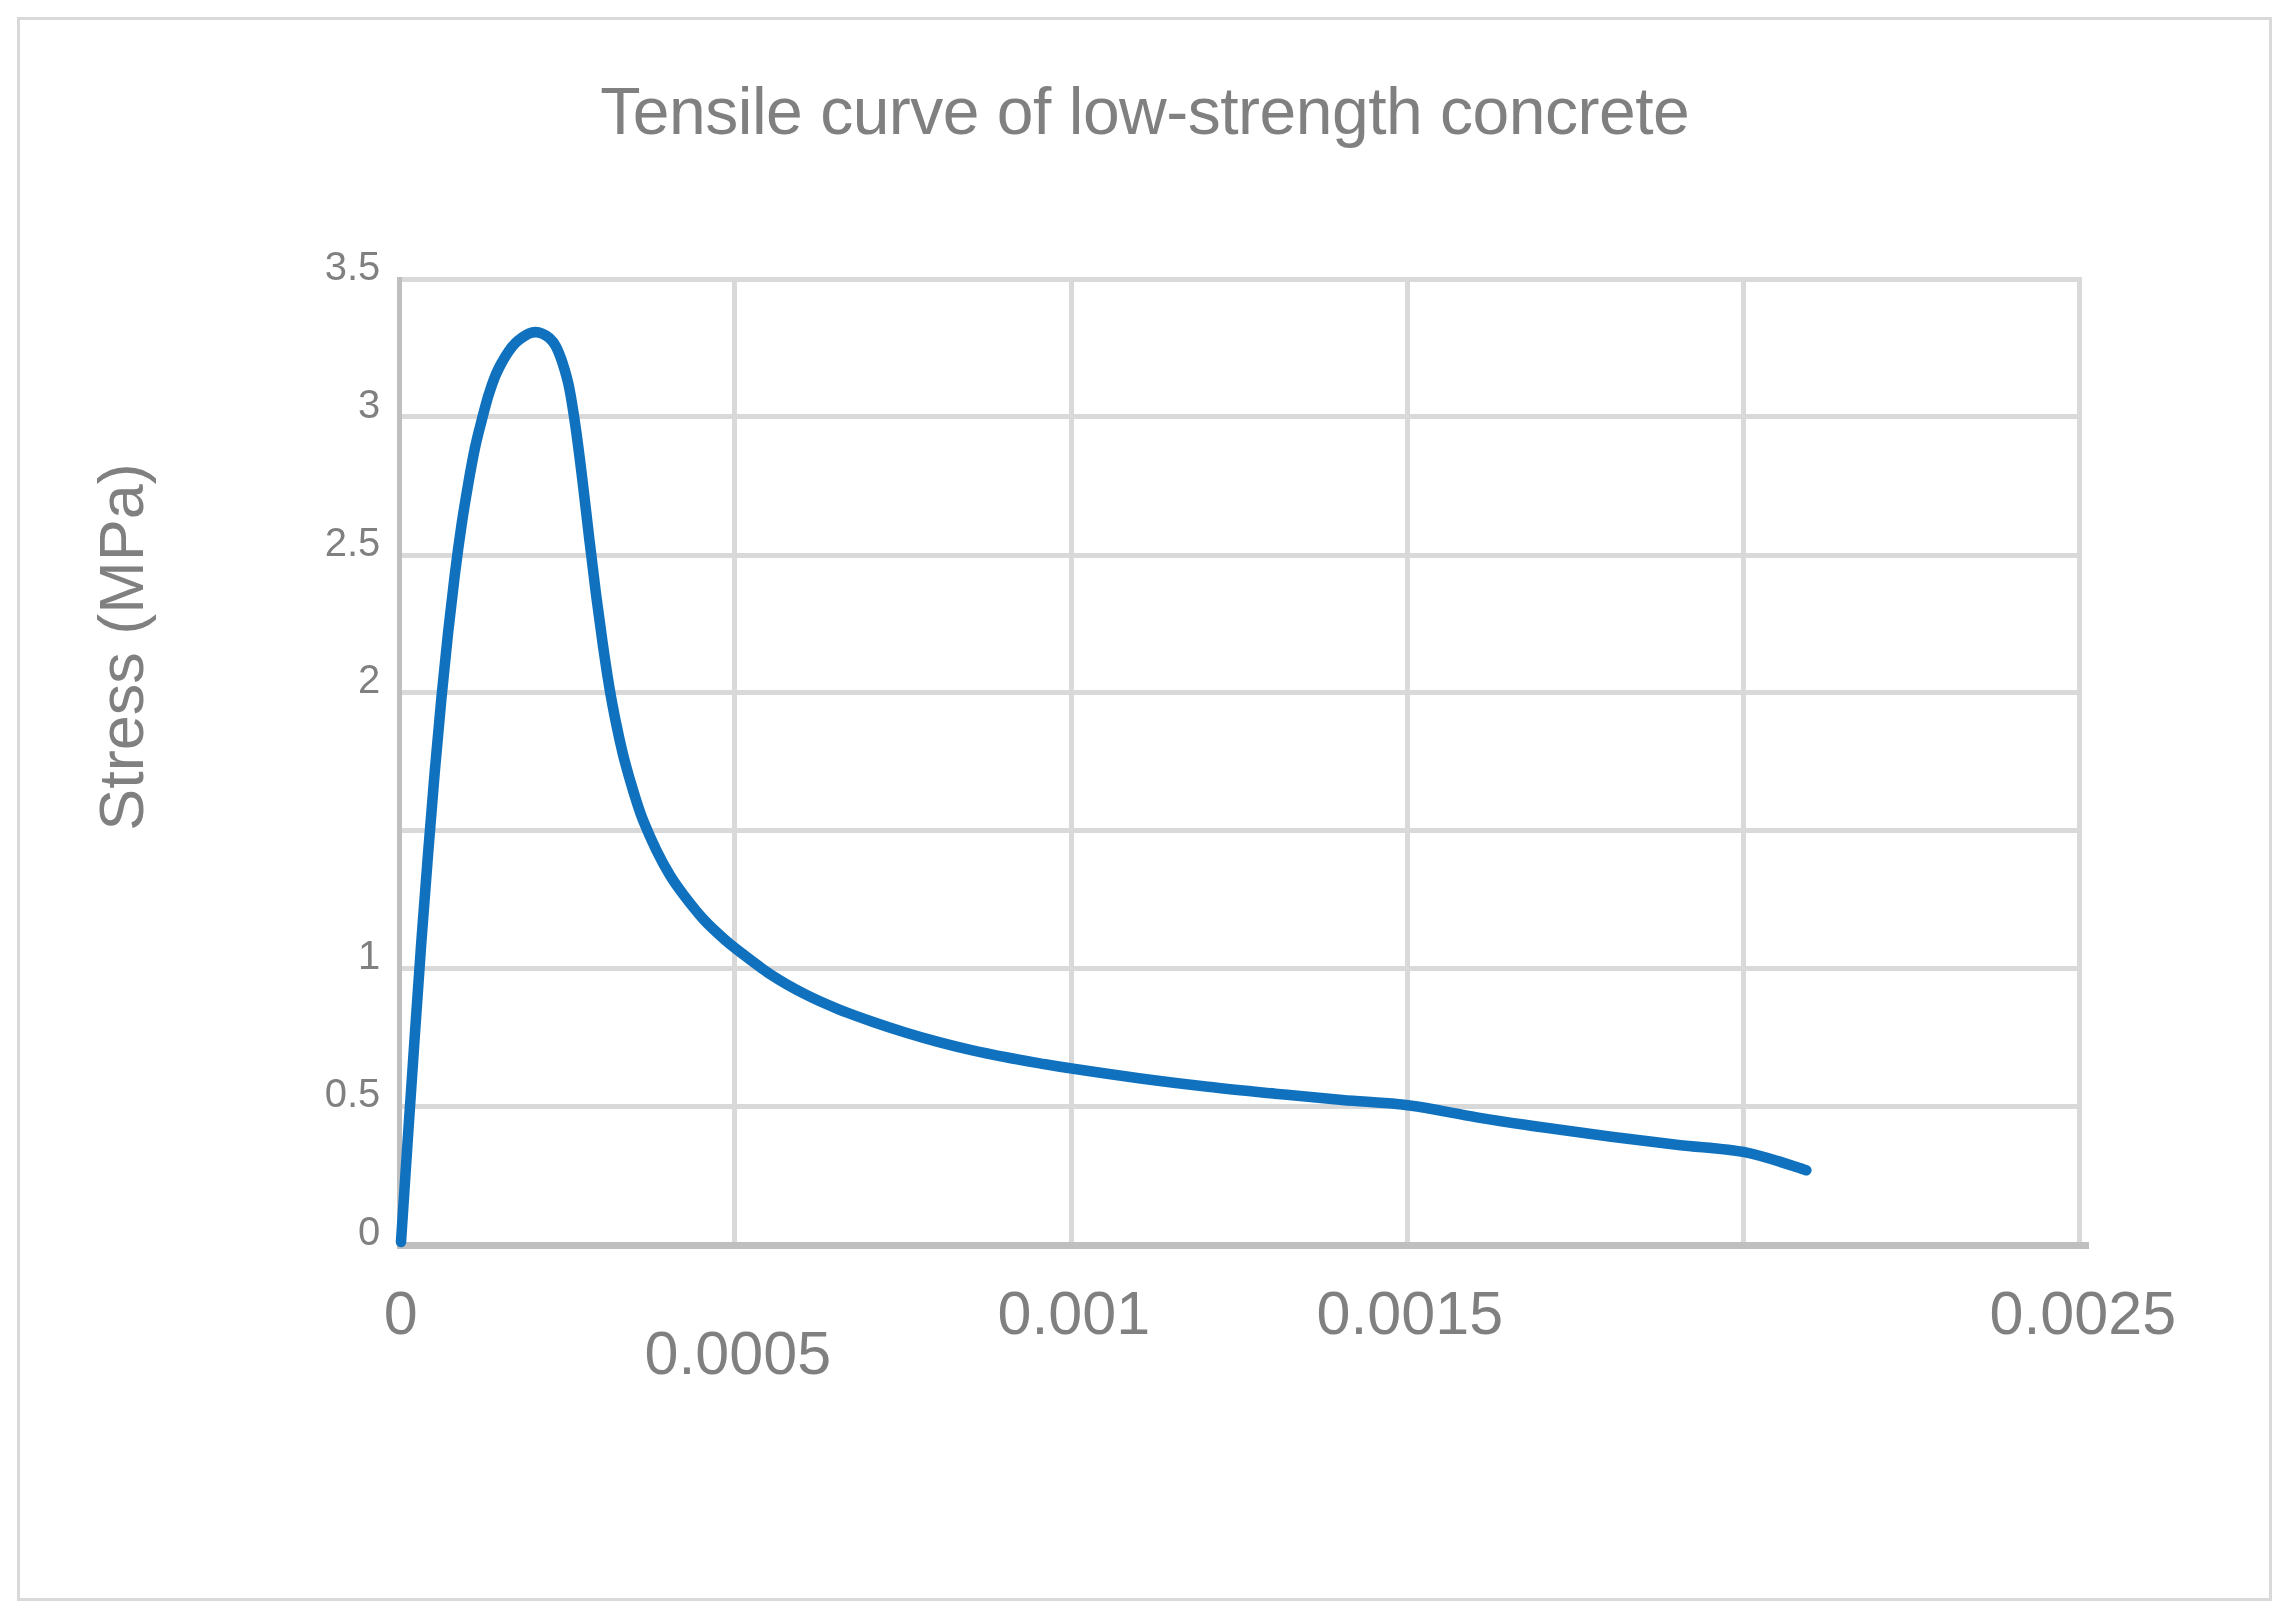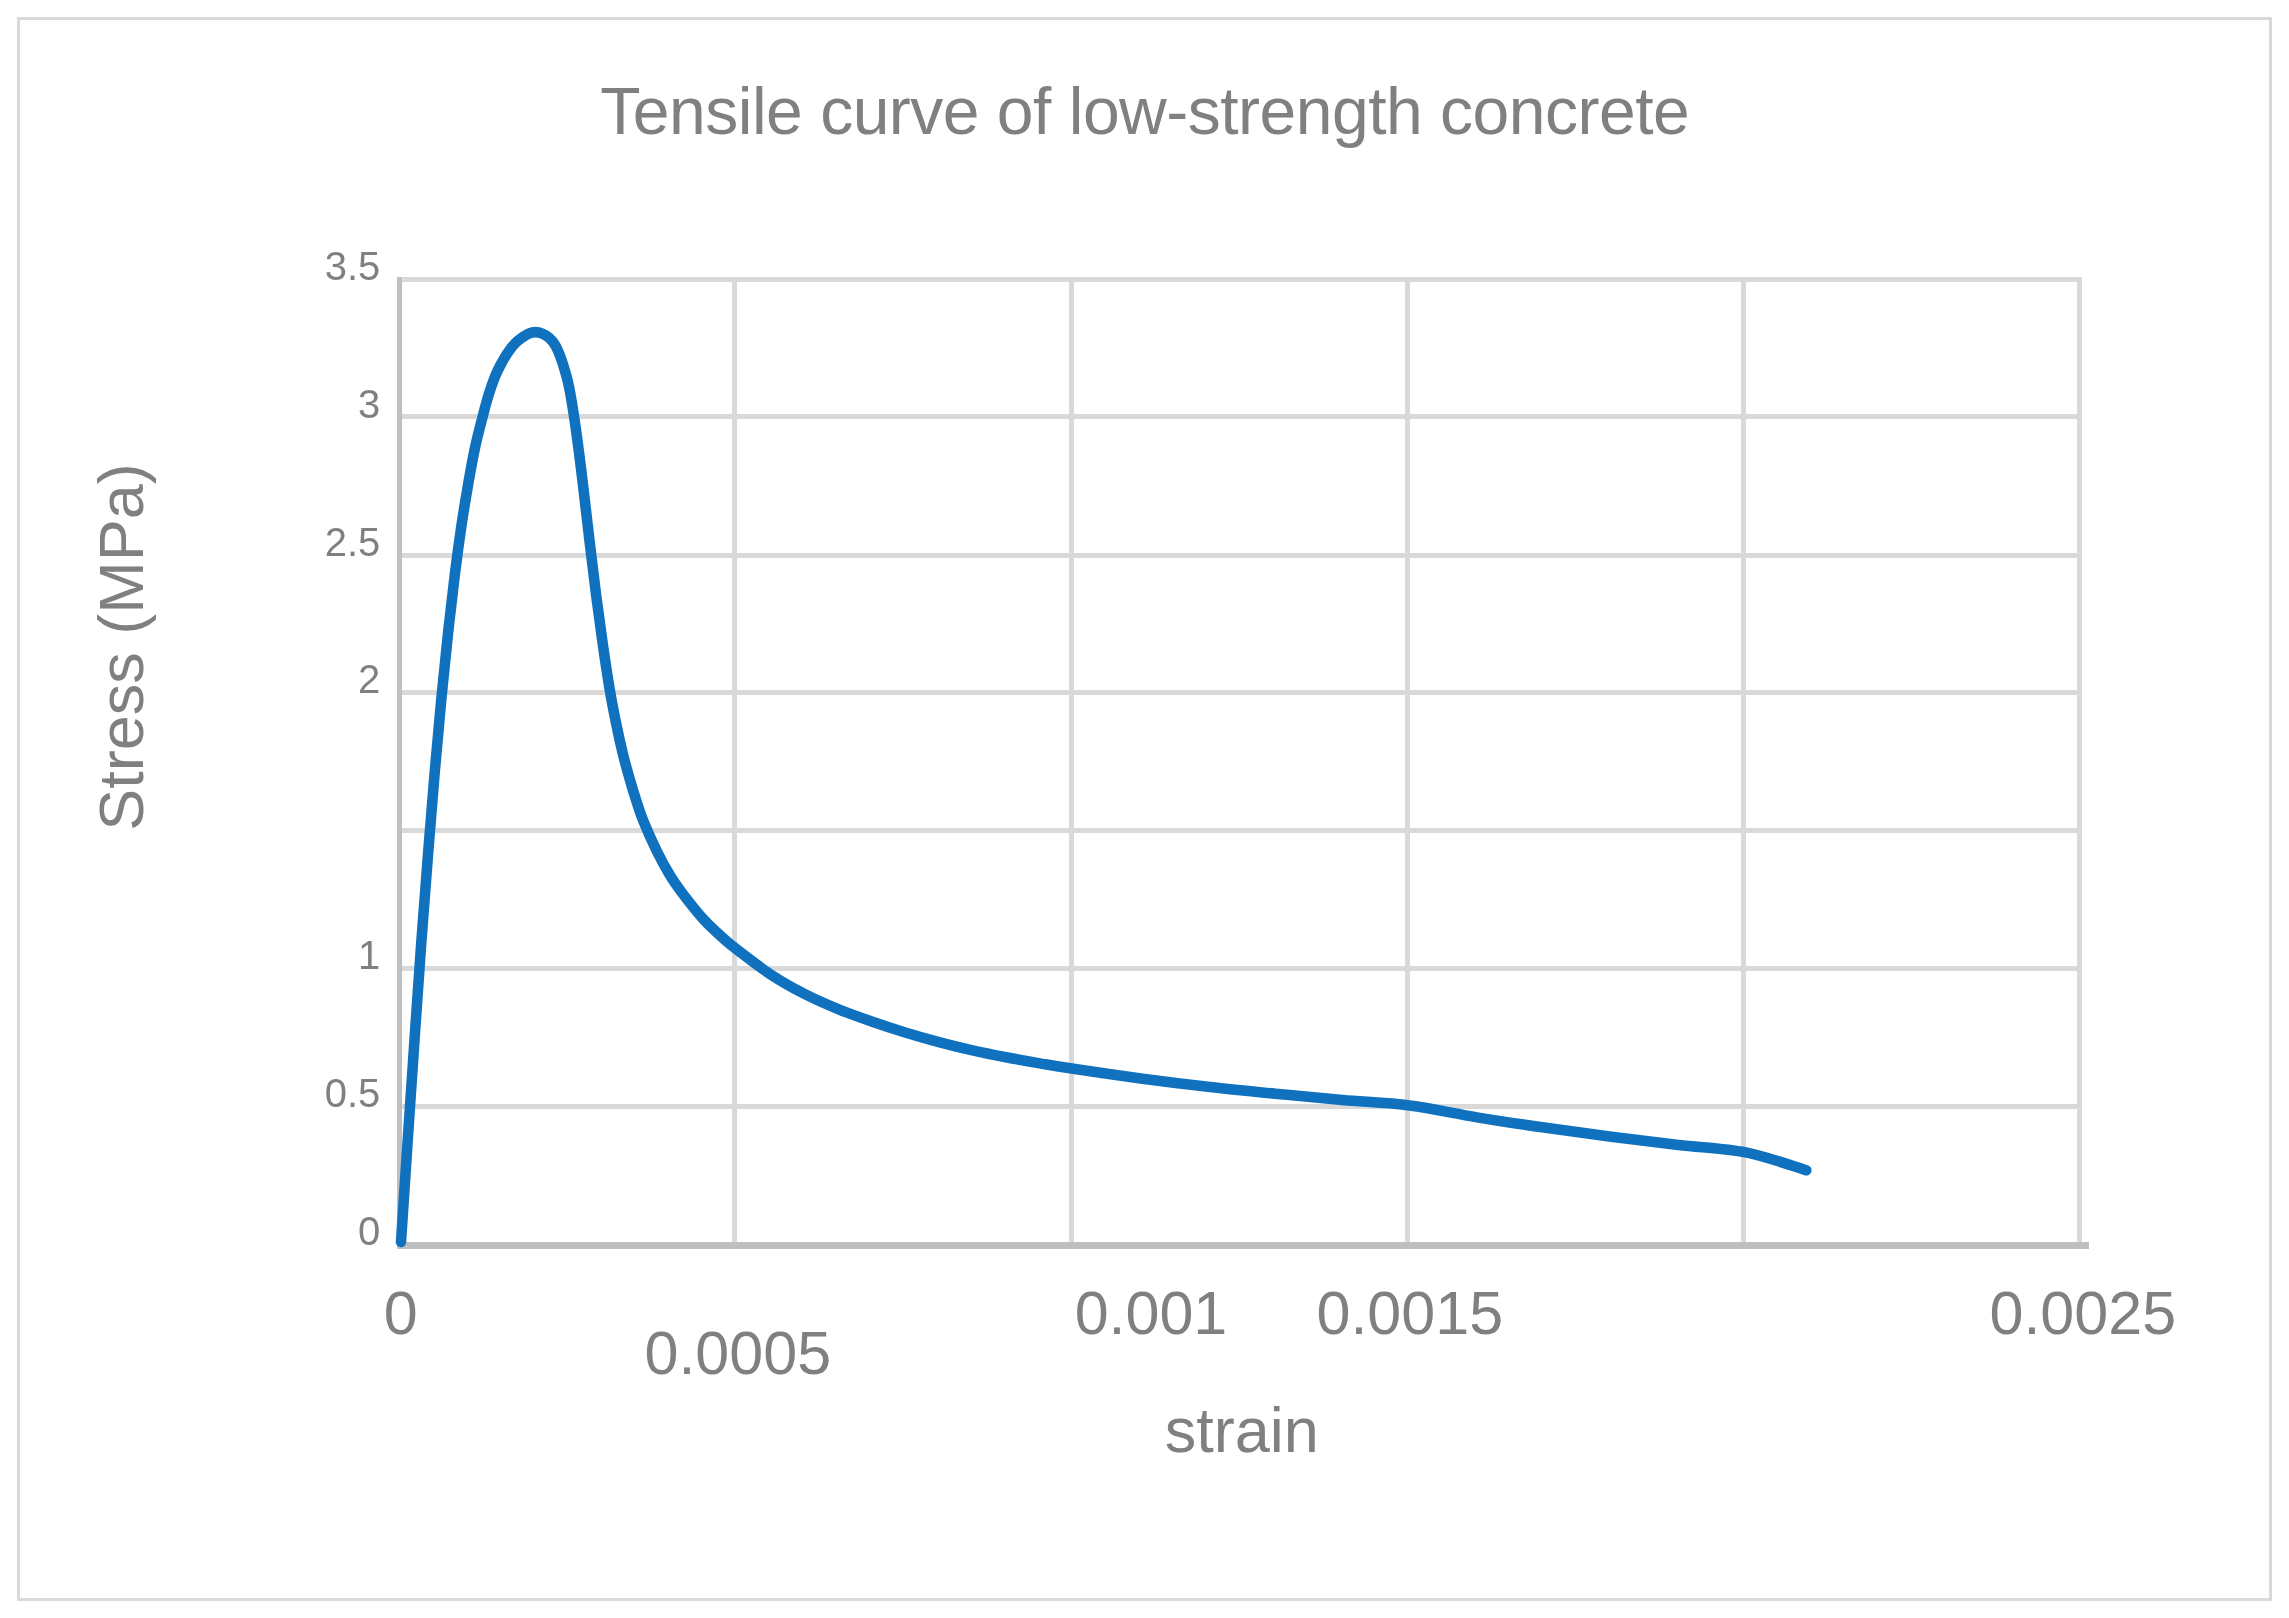--- a/index.html
+++ b/index.html
@@ -184,21 +184,20 @@
     <div id="axis-x-line"></div>
 
     <svg id="curve-svg" viewBox="0 0 1750 1005" preserveAspectRatio="none">
       <path id="series-path" fill="none" stroke="#1072be" stroke-width="11" stroke-linecap="round" stroke-linejoin="round" d="M 0.00 1005.00 C 1.17 987.29, 4.67 933.69, 7.00 898.76 C 9.33 863.82, 11.67 829.36, 14.00 795.39 C 16.33 761.41, 18.67 726.95, 21.00 694.89 C 23.33 662.82, 25.67 632.67, 28.00 603.00 C 30.33 573.33, 32.67 544.14, 35.00 516.86 C 37.33 489.58, 39.67 463.74, 42.00 439.33 C 44.33 414.92, 46.67 391.95, 49.00 370.41 C 51.33 348.88, 53.67 328.78, 56.00 310.11 C 58.33 291.45, 60.67 274.22, 63.00 258.43 C 65.33 242.64, 67.67 228.76, 70.00 215.36 C 72.33 201.96, 74.67 189.04, 77.00 178.03 C 79.33 167.02, 81.67 158.41, 84.00 149.31 C 86.33 140.22, 88.67 131.13, 91.00 123.47 C 93.33 115.81, 95.67 109.11, 98.00 103.37 C 100.33 97.63, 102.67 93.32, 105.00 89.01 C 107.33 84.71, 109.67 80.88, 112.00 77.53 C 114.33 74.18, 116.67 71.31, 119.00 68.91 C 121.33 66.52, 123.67 64.85, 126.00 63.17 C 128.33 61.50, 130.67 59.82, 133.00 58.86 C 135.33 57.91, 137.67 57.43, 140.00 57.43 C 142.33 57.43, 144.67 57.91, 147.00 58.86 C 149.33 59.82, 151.67 61.02, 154.00 63.17 C 156.33 65.33, 158.67 67.48, 161.00 71.79 C 163.33 76.09, 165.67 81.84, 168.00 89.01 C 170.33 96.19, 172.67 103.37, 175.00 114.86 C 177.33 126.34, 179.67 141.66, 182.00 157.93 C 184.33 174.20, 186.67 193.34, 189.00 212.49 C 191.33 231.63, 193.67 253.16, 196.00 272.79 C 198.33 292.41, 200.67 312.03, 203.00 330.21 C 205.33 348.40, 207.67 365.63, 210.00 381.90 C 212.33 398.17, 214.67 413.96, 217.00 427.84 C 219.33 441.72, 221.67 453.69, 224.00 465.17 C 226.33 476.66, 228.67 487.19, 231.00 496.76 C 233.33 506.33, 235.67 514.46, 238.00 522.60 C 240.33 530.74, 242.67 538.39, 245.00 545.57 C 247.33 552.75, 248.50 557.06, 252.00 565.67 C 255.50 574.29, 261.33 587.69, 266.00 597.26 C 270.67 606.83, 275.33 615.44, 280.00 623.10 C 284.67 630.76, 288.17 635.54, 294.00 643.20 C 299.83 650.86, 308.00 661.39, 315.00 669.04 C 322.00 676.70, 330.17 683.88, 336.00 689.14 C 341.83 694.41, 341.83 694.41, 350.00 700.63 C 358.17 706.85, 373.33 718.81, 385.00 726.47 C 396.67 734.13, 408.33 740.59, 420.00 746.57 C 431.67 752.55, 443.33 757.58, 455.00 762.36 C 466.67 767.15, 478.33 771.22, 490.00 775.29 C 501.67 779.35, 513.33 783.18, 525.00 786.77 C 536.67 790.36, 548.33 793.71, 560.00 796.82 C 571.67 799.93, 583.33 802.80, 595.00 805.44 C 606.67 808.07, 618.33 810.36, 630.00 812.61 C 641.67 814.86, 653.33 816.92, 665.00 818.93 C 676.67 820.94, 682.50 822.04, 700.00 824.67 C 717.50 827.31, 746.67 831.61, 770.00 834.72 C 793.33 837.84, 816.67 840.71, 840.00 843.34 C 863.33 845.97, 886.67 848.22, 910.00 850.52 C 933.33 852.81, 956.67 855.06, 980.00 857.12 C 1003.33 859.18, 1026.67 859.85, 1050.00 862.86 C 1073.33 865.88, 1096.67 871.38, 1120.00 875.21 C 1143.33 879.04, 1166.67 882.49, 1190.00 885.84 C 1213.33 889.19, 1236.67 892.30, 1260.00 895.31 C 1283.33 898.33, 1306.67 901.20, 1330.00 903.93 C 1353.33 906.65, 1377.83 907.28, 1400.00 911.68 C 1422.17 916.08, 1452.50 927.23, 1463.00 930.34"></path>
     </svg>
   </div>
 
   <div id="x-tick-layer">
     <div class="xtick" style="left:-154px;">0</div>
     <div class="xtick" style="left:183px;margin-top:40px;">0.0005</div>
-    <div class="xtick" style="left:519px;text-align:right;">0.001</div>
+    <div class="xtick" style="left:519px;">0.001</div>
     <div class="xtick" style="left:855px;">0.0015</div>
     <div class="xtick" style="left:1528px;">0.0025</div>
   </div>
 
-  <div id="x-axis-title">strain</div>
 
 </div>
 
 
 </body></html>

